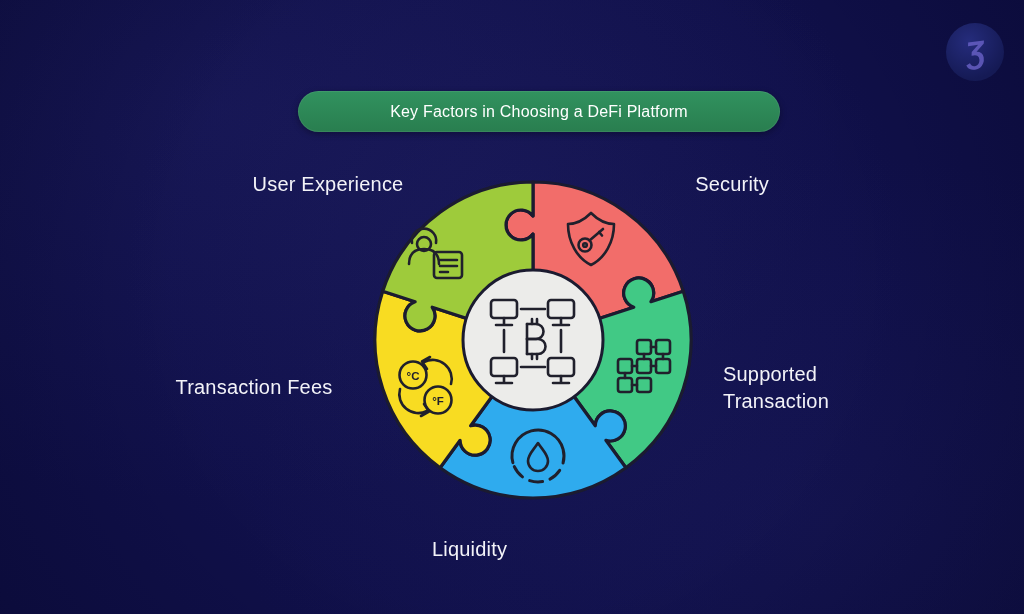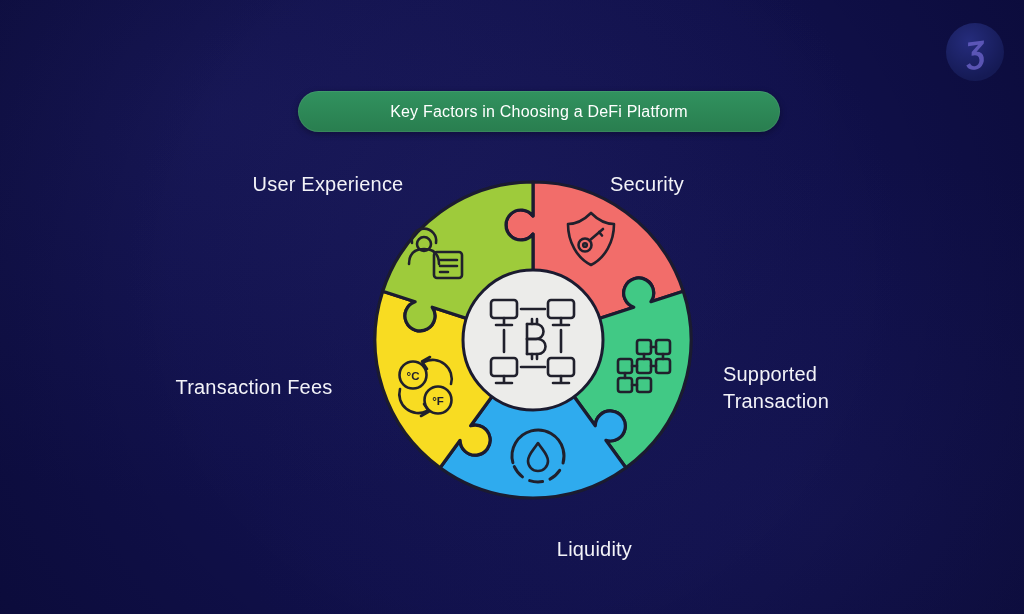--- a/index.html
+++ b/index.html
@@ -27,24 +27,24 @@
     display:flex;align-items:center;justify-content:center;
   }
   .logo .glyph{color:var(--logo-glyph);font-size:31px;font-style:italic;font-weight:700;transform:rotate(-8deg);opacity:.8;line-height:1;}
   .wheel{position:absolute;left:353px;top:160px;}
   .pc{stroke:var(--outline);stroke-width:3.2px;stroke-linejoin:round;}
   .cc{stroke:var(--outline);stroke-width:3px;}
   .ic{stroke:var(--icon-stroke);stroke-width:2.6px;fill:none;stroke-linecap:round;stroke-linejoin:round;}
   .ict{fill:var(--icon-stroke);font-weight:700;font-size:11.5px;font-family:"Liberation Sans","DejaVu Sans",sans-serif;text-anchor:middle;}
   .label{position:absolute;color:var(--label-text);font-size:20px;font-weight:500;letter-spacing:.2px;line-height:27px;}
   .l-ux{left:168px;top:171px;width:320px;text-align:center;}
-  .l-sec{left:610px;top:171px;width:200px;text-align:left;}
+  .l-sec{left:569px;top:171px;width:200px;text-align:right;}
   .l-sb{left:723px;top:361px;width:165px;text-align:left;}
   .l-tf{left:134px;top:374px;width:240px;text-align:center;}
-  .l-liq{left:432px;top:536px;width:200px;text-align:right;}
+  .l-liq{left:432px;top:536px;width:200px;text-align:left;}
 </style>
 </head>
 <body>
 
 <div class="stage">
   <div class="vignette"></div>
 
   <div class="pill">
     <span>Key Factors in Choosing a DeFi Platform</span>
   </div>

